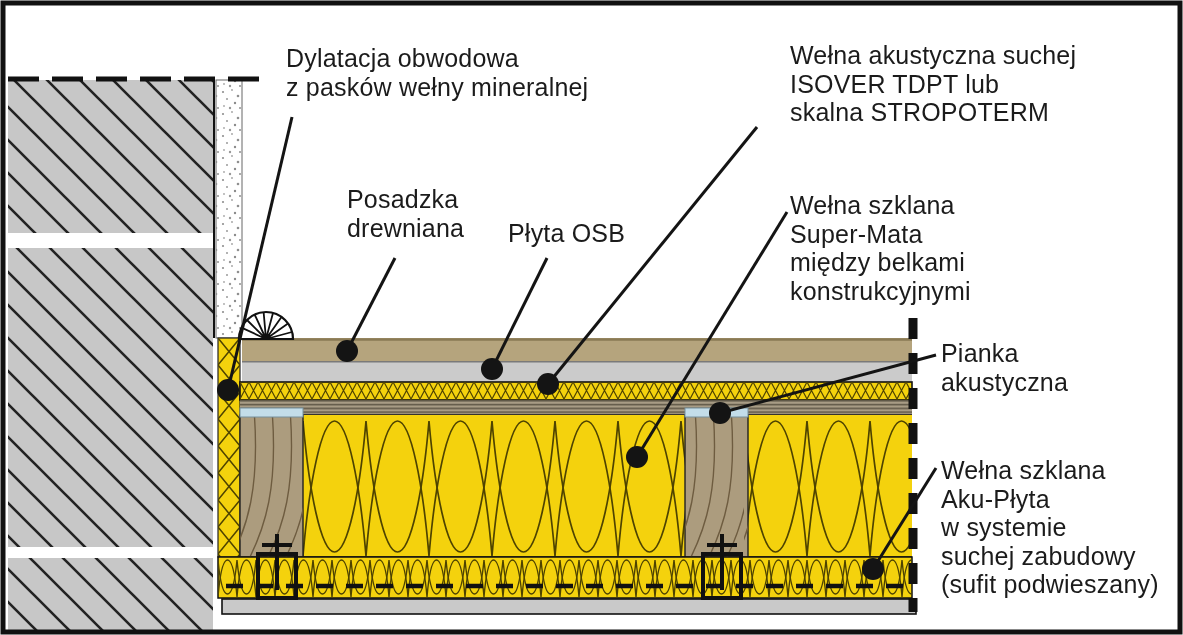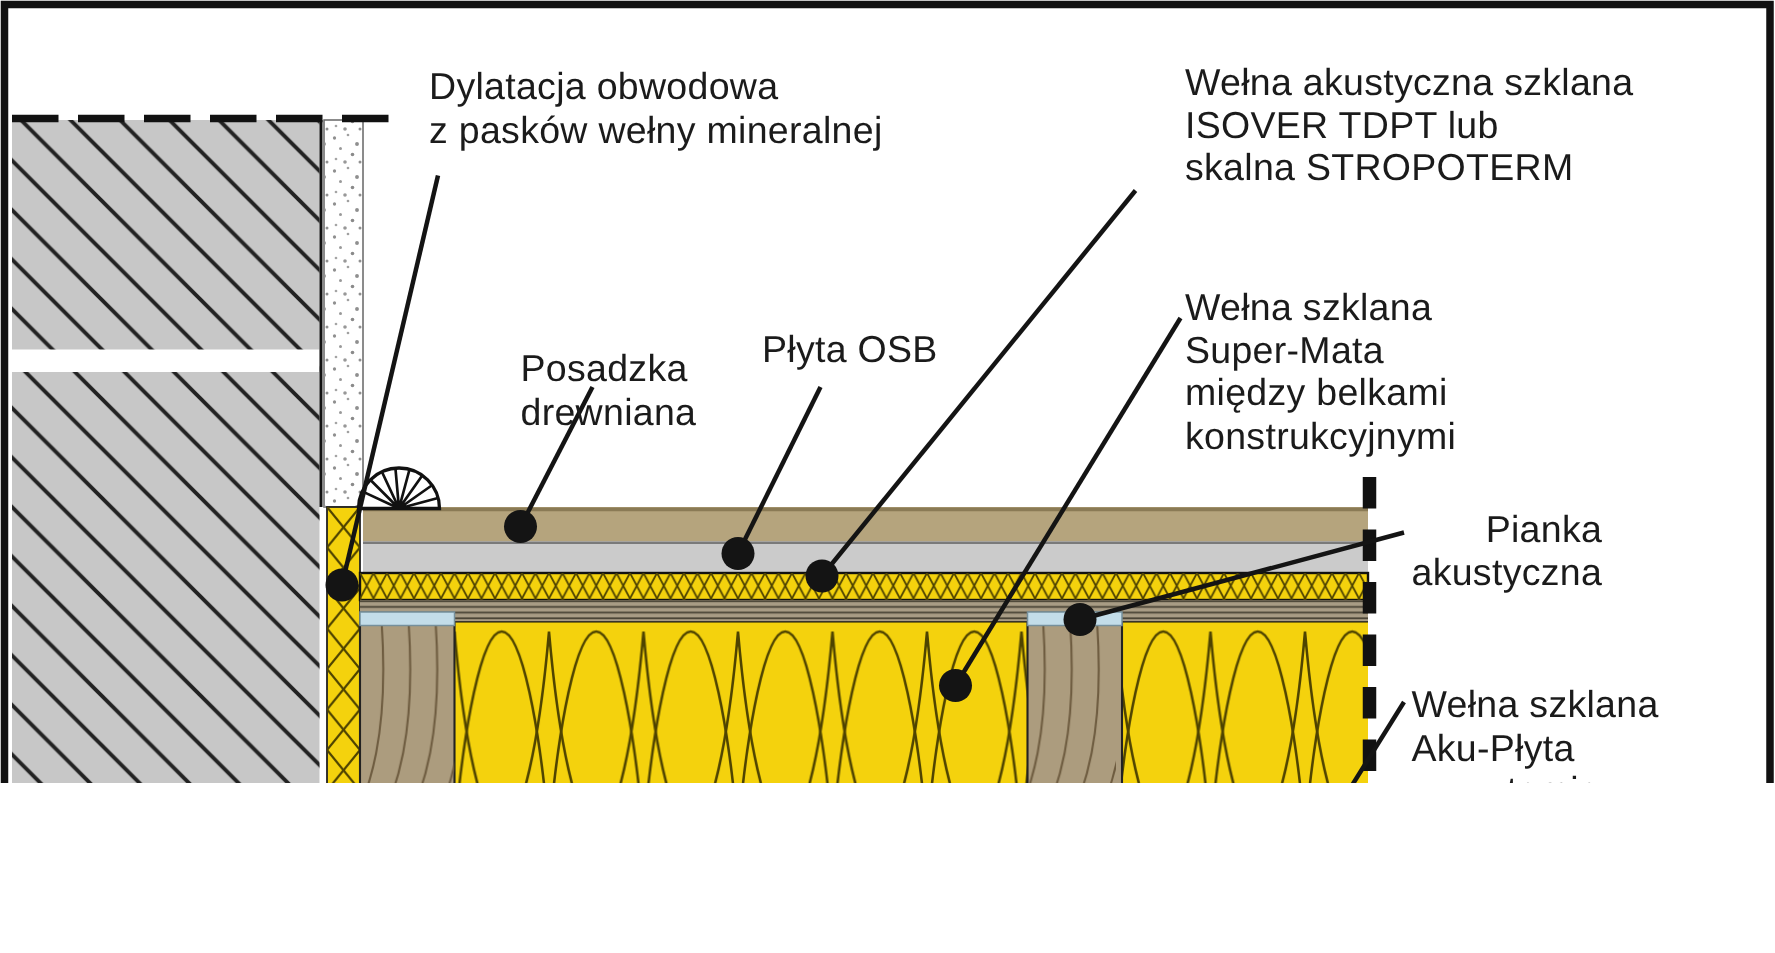--- a/index.html
+++ b/index.html
@@ -1,26 +1,26 @@
 <!DOCTYPE html>
 <html><head>
 <meta charset="utf-8">
 <style>
   html,body{margin:0;padding:0;background:#ffffff;}
-  #stage{position:relative;width:1183px;height:522px;background:#ffffff;overflow:hidden;
+  #stage{position:relative;width:1183px;height:635px;background:#ffffff;overflow:hidden;
          font-family:"Liberation Sans", sans-serif;}
   #drawing{position:absolute;left:0;top:0;}
   .label{position:absolute;font-size:25px;line-height:28.5px;color:#1b1b1b;
          white-space:pre-line;letter-spacing:0.2px;}
   #lbl-dylatacja{left:286px;top:44px;}
   #lbl-isover{left:790px;top:41px;}
-  #lbl-posadzka{left:347px;top:185px;margin-top:47px;}
+  #lbl-posadzka{left:347px;top:185px;}
   #lbl-osb{left:508px;top:219px;}
   #lbl-supermata{left:790px;top:191px;}
-  #lbl-pianka{left:941px;top:339px;text-align:right;}
+  #lbl-pianka{left:941px;top:339px;}
   #lbl-akuplyta{left:941px;top:456px;}
 </style>
 </head>
 <body>
 
 <div id="stage">
 
 <svg id="drawing" width="1183" height="635" viewBox="0 0 1183 635" xmlns="http://www.w3.org/2000/svg">
   <defs>
     <pattern id="hatchWall" width="33" height="33" patternUnits="userSpaceOnUse">
@@ -166,21 +166,21 @@
       <line x1="936" y1="468" x2="873" y2="569"></line>
           <circle cx="873" cy="569" r="11" stroke="none"></circle>
     </g>
   </g>
 
   <rect x="3" y="3" width="1177" height="629" fill="none" stroke="#111111" stroke-width="5"></rect>
 </svg>
 
 <div class="label" id="lbl-dylatacja">Dylatacja obwodowa
 z pasków wełny mineralnej</div>
-<div class="label" id="lbl-isover">Wełna akustyczna szklana
+<div class="label" id="lbl-isover">Wełna akustyczna suchej
 ISOVER TDPT lub
 skalna STROPOTERM</div>
 <div class="label" id="lbl-posadzka">Posadzka
 drewniana</div>
 <div class="label" id="lbl-osb">Płyta OSB</div>
 <div class="label" id="lbl-supermata">Wełna szklana
 Super-Mata
 między belkami
 konstrukcyjnymi</div>
 <div class="label" id="lbl-pianka">Pianka

